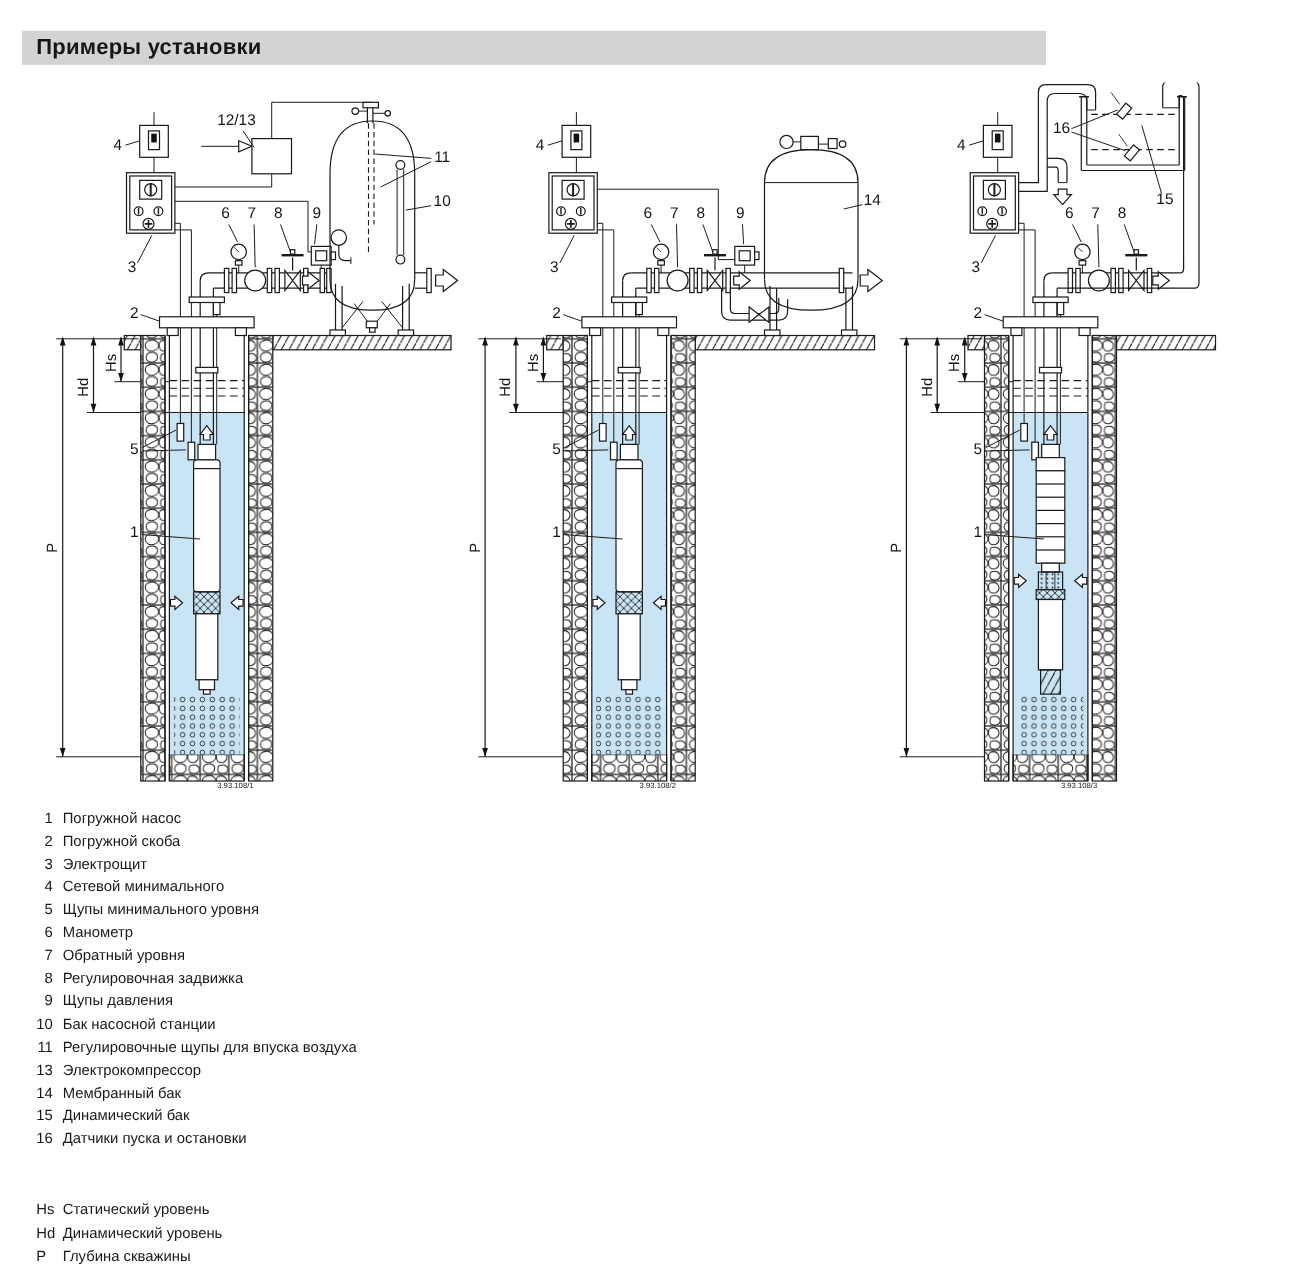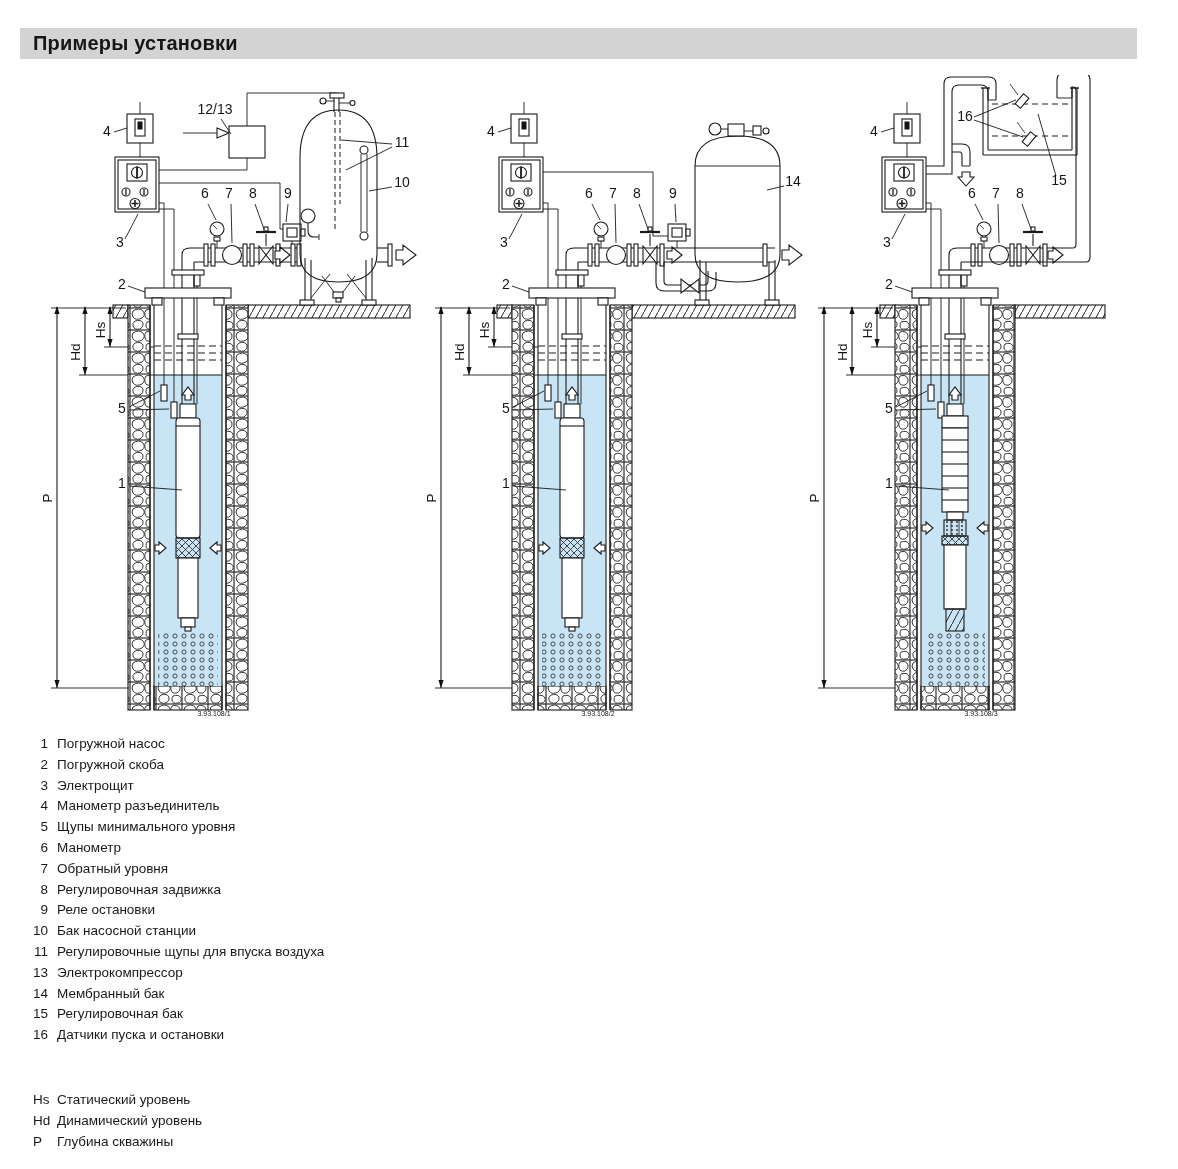--- a/index.html
+++ b/index.html
@@ -1,21 +1,21 @@
 <!DOCTYPE html>
 <html><head>
 <meta charset="utf-8">
 <style>
   html,body{margin:0;padding:0}
   body{
     width:1178px;height:1169px;position:relative;background:#fff;
     font-family:"Liberation Sans",sans-serif;color:#1a1a1a;overflow:hidden;
   }
   .titlebar{
-    position:absolute;left:20px;top:28px;width:1117px;height:31px;
+    position:absolute;left:20px;top:28px;width:931px;height:31px;
     background:#d3d3d3;display:flex;align-items:center;
     padding-left:13px;box-sizing:border-box;
   }
   .titlebar h1{font-size:20px;font-weight:bold;margin:0;color:#161616;letter-spacing:.2px}
   #diag{position:absolute;left:0;top:75px}
   #diag text{fill:#151515;stroke:none}
   .legend{position:absolute;left:30px;top:734px;font-size:13.5px;line-height:20.8px}
   .legend-row{display:flex}
   .legend-num{width:18px;text-align:right;margin-right:9px;flex:none}
   .abbrev{position:absolute;left:33px;top:1089px;font-size:13.5px;line-height:21.2px}
@@ -628,61 +628,61 @@
     <div class="legend-row">
       <span class="legend-num">2</span>
       <span>Погружной скоба</span>
     </div>
     <div class="legend-row">
       <span class="legend-num">3</span>
       <span>Электрощит</span>
     </div>
     <div class="legend-row">
       <span class="legend-num">4</span>
-      <span>Манометр разъединитель</span>
+      <span>Сетевой минимального</span>
     </div>
     <div class="legend-row">
       <span class="legend-num">5</span>
       <span>Щупы минимального уровня</span>
     </div>
     <div class="legend-row">
       <span class="legend-num">6</span>
       <span>Манометр</span>
     </div>
     <div class="legend-row">
       <span class="legend-num">7</span>
       <span>Обратный уровня</span>
     </div>
     <div class="legend-row">
       <span class="legend-num">8</span>
       <span>Регулировочная задвижка</span>
     </div>
     <div class="legend-row">
       <span class="legend-num">9</span>
-      <span>Реле остановки</span>
+      <span>Щупы давления</span>
     </div>
     <div class="legend-row">
       <span class="legend-num">10</span>
       <span>Бак насосной станции</span>
     </div>
     <div class="legend-row">
       <span class="legend-num">11</span>
       <span>Регулировочные щупы для впуска воздуха</span>
     </div>
     <div class="legend-row">
       <span class="legend-num">13</span>
       <span>Электрокомпрессор</span>
     </div>
     <div class="legend-row">
       <span class="legend-num">14</span>
       <span>Мембранный бак</span>
     </div>
     <div class="legend-row">
       <span class="legend-num">15</span>
-      <span>Регулировочная бак</span>
+      <span>Динамический бак</span>
     </div>
     <div class="legend-row">
       <span class="legend-num">16</span>
       <span>Датчики пуска и остановки</span>
     </div>
   </div>
 <div class="abbrev" id="abbrev">
     <div class="abbrev-row">
       <span class="abbrev-key">Hs</span>
       <span>Статический уровень</span>

